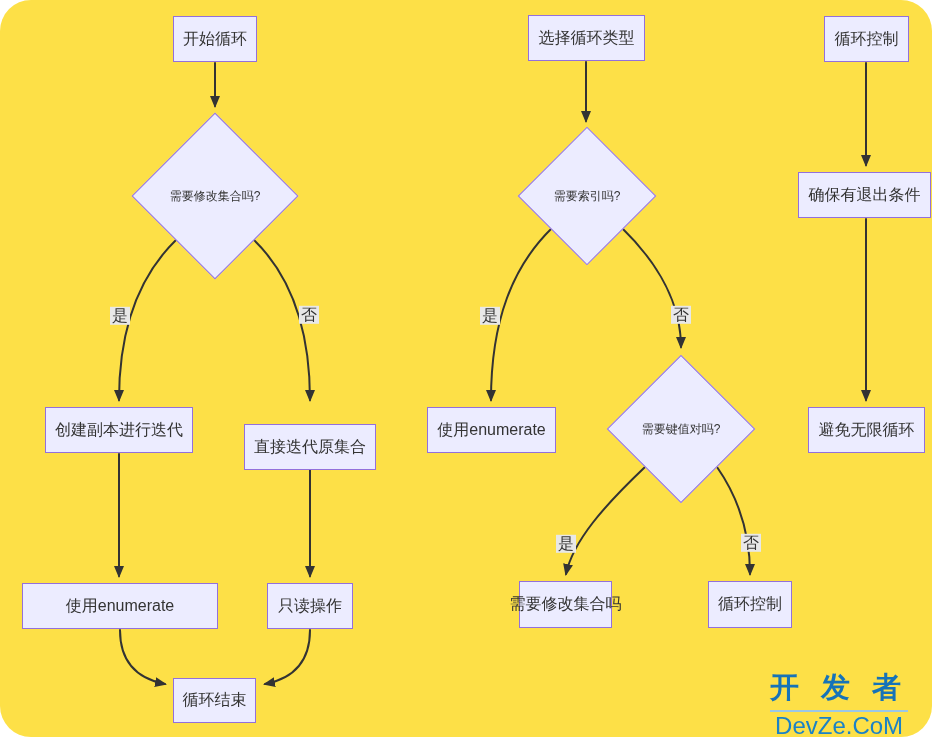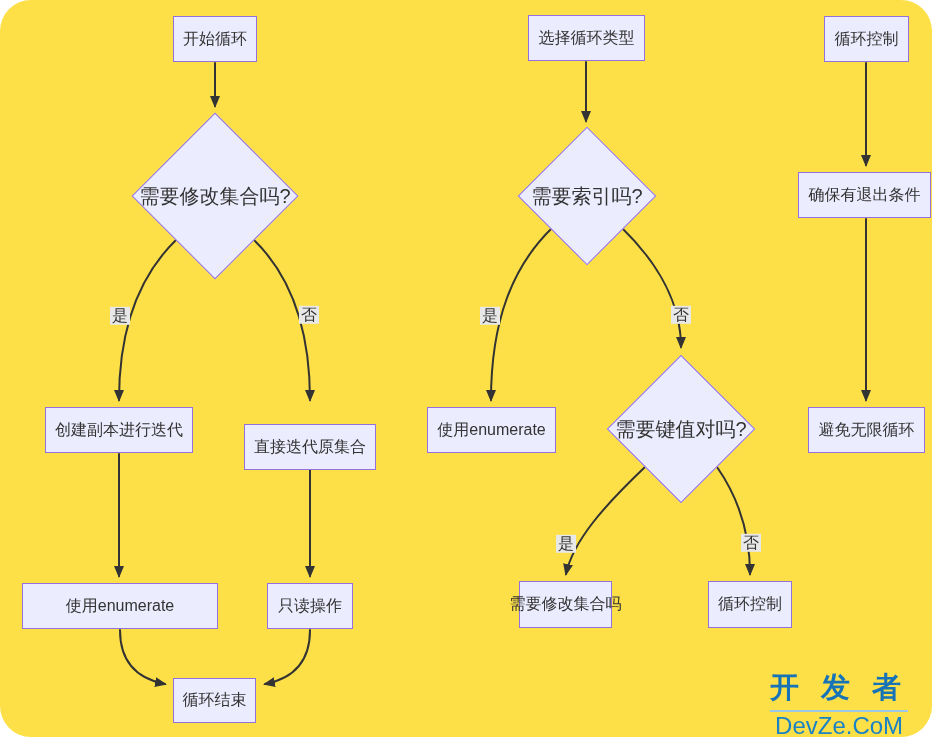--- a/index.html
+++ b/index.html
@@ -11,21 +11,21 @@
     background:#ECECFF;border:1px solid #9370DB;
     display:flex;align-items:center;justify-content:center;
     font-size:16px;color:#333333;box-sizing:border-box;white-space:nowrap;
   }
   .dwrap{position:absolute;z-index:1;display:flex;align-items:center;justify-content:center;}
   .dshape{
     position:absolute;left:50%;top:50%;
     background:#ECECFF;border:1px solid #9370DB;box-sizing:border-box;
     transform:translate(-50%,-50%) rotate(45deg);
   }
-  .dlabel{position:relative;z-index:2;font-size:20px;color:#333333;white-space:nowrap;text-align:center;}
+  .dlabel{position:relative;z-index:2;font-size:12px;color:#333333;white-space:nowrap;text-align:center;}
   .elabel{
     position:absolute;z-index:2;transform:translate(-50%,-50%);
     background:#E8E8E8;color:#333333;font-size:16px;line-height:1.15;
     padding:0 2px;white-space:nowrap;
   }
   .watermark{position:absolute;z-index:3;text-align:center;}
   .wm-title{
     font-size:29px;font-weight:bold;color:#1673B8;letter-spacing:7px;
     border-bottom:2px solid #9CC7E6;padding-bottom:2px;white-space:nowrap;
   }

